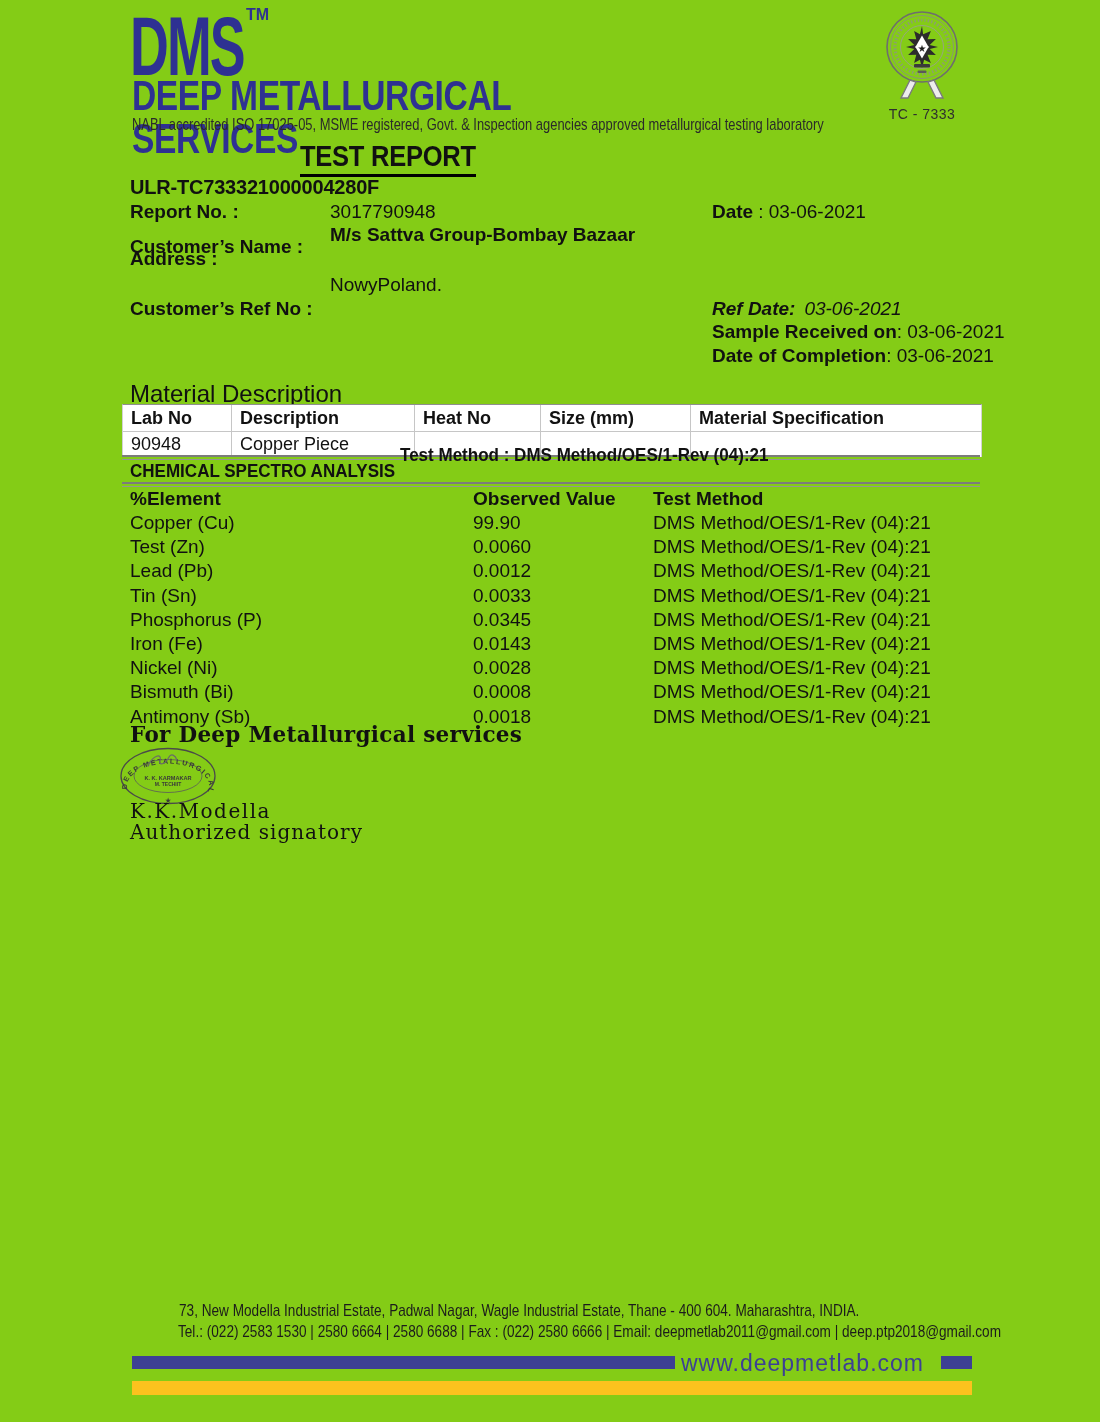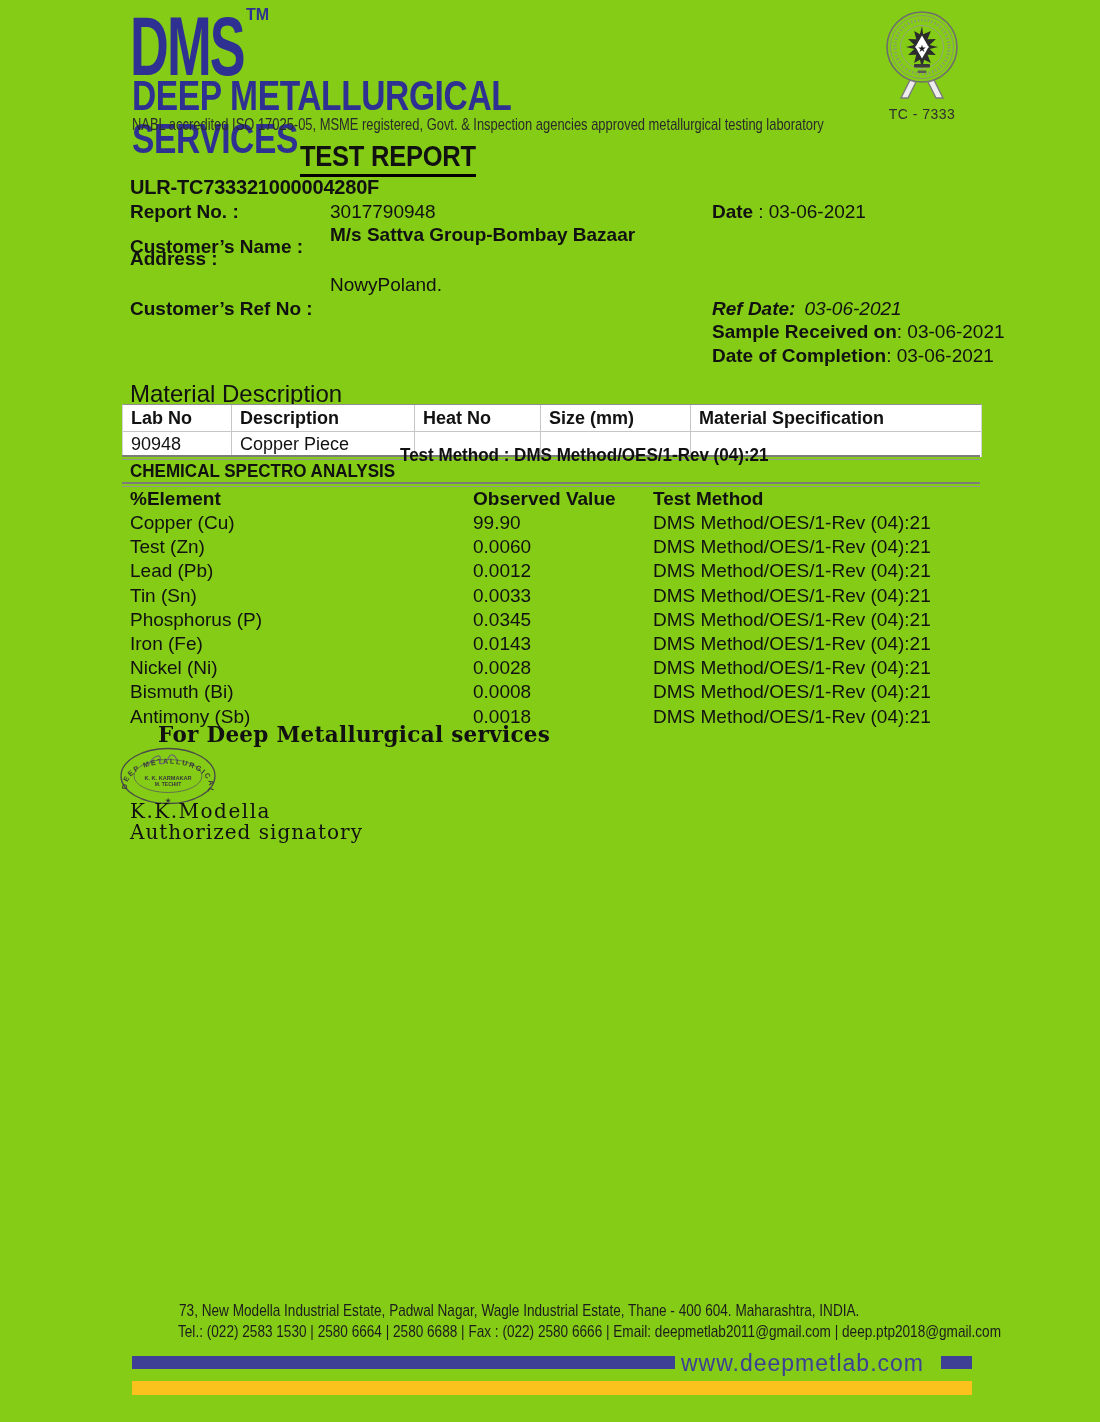--- a/index.html
+++ b/index.html
@@ -37,21 +37,21 @@
   .mat-cell{padding-left:8px;border-right:1px solid #c6c6c6;overflow:hidden;font-size:18px;}
   .mat-cell:last-child{border-right:none;}
   .rule-double{height:2px;border-top:2px solid #7c7c7c;border-bottom:1px solid #949494;}
   .chem{font-size:18.5px;font-weight:bold;white-space:nowrap;}
   
   .an{left:130px;top:486px;width:852px;font-size:19px;}
   .an-row{display:grid;grid-template-columns:343px 180px 1fr;height:24.2px;line-height:24.2px;white-space:nowrap;}
   .an-row.hdr{font-weight:bold;height:25px;line-height:25px;}
   
   .serif{font-family:"DejaVu Serif","Liberation Serif",serif;}
-  .for-line{left:130px;top:722px;font-size:21.5px;font-weight:bold;letter-spacing:.3px;margin-left:28px;}
+  .for-line{left:130px;top:722px;font-size:21.5px;font-weight:bold;letter-spacing:.3px;}
   .sig-name{left:130px;top:799px;font-size:20px;letter-spacing:1.5px;}
   .sig-role{left:130px;top:820px;font-size:20px;letter-spacing:1px;}
   
   .f-line{font-size:17px;color:#1c1c1c;white-space:nowrap;}
   .bar{background:var(--bar-blue,#3d4094);}
   .bar-yellow{background:var(--bar-yellow,#fbc21e);}
   .site{font-size:23px;letter-spacing:1px;color:var(--bar-blue,#3d4094);white-space:nowrap;}
   svg text{font-family:"Liberation Sans",sans-serif;}
 </style>
 </head>

